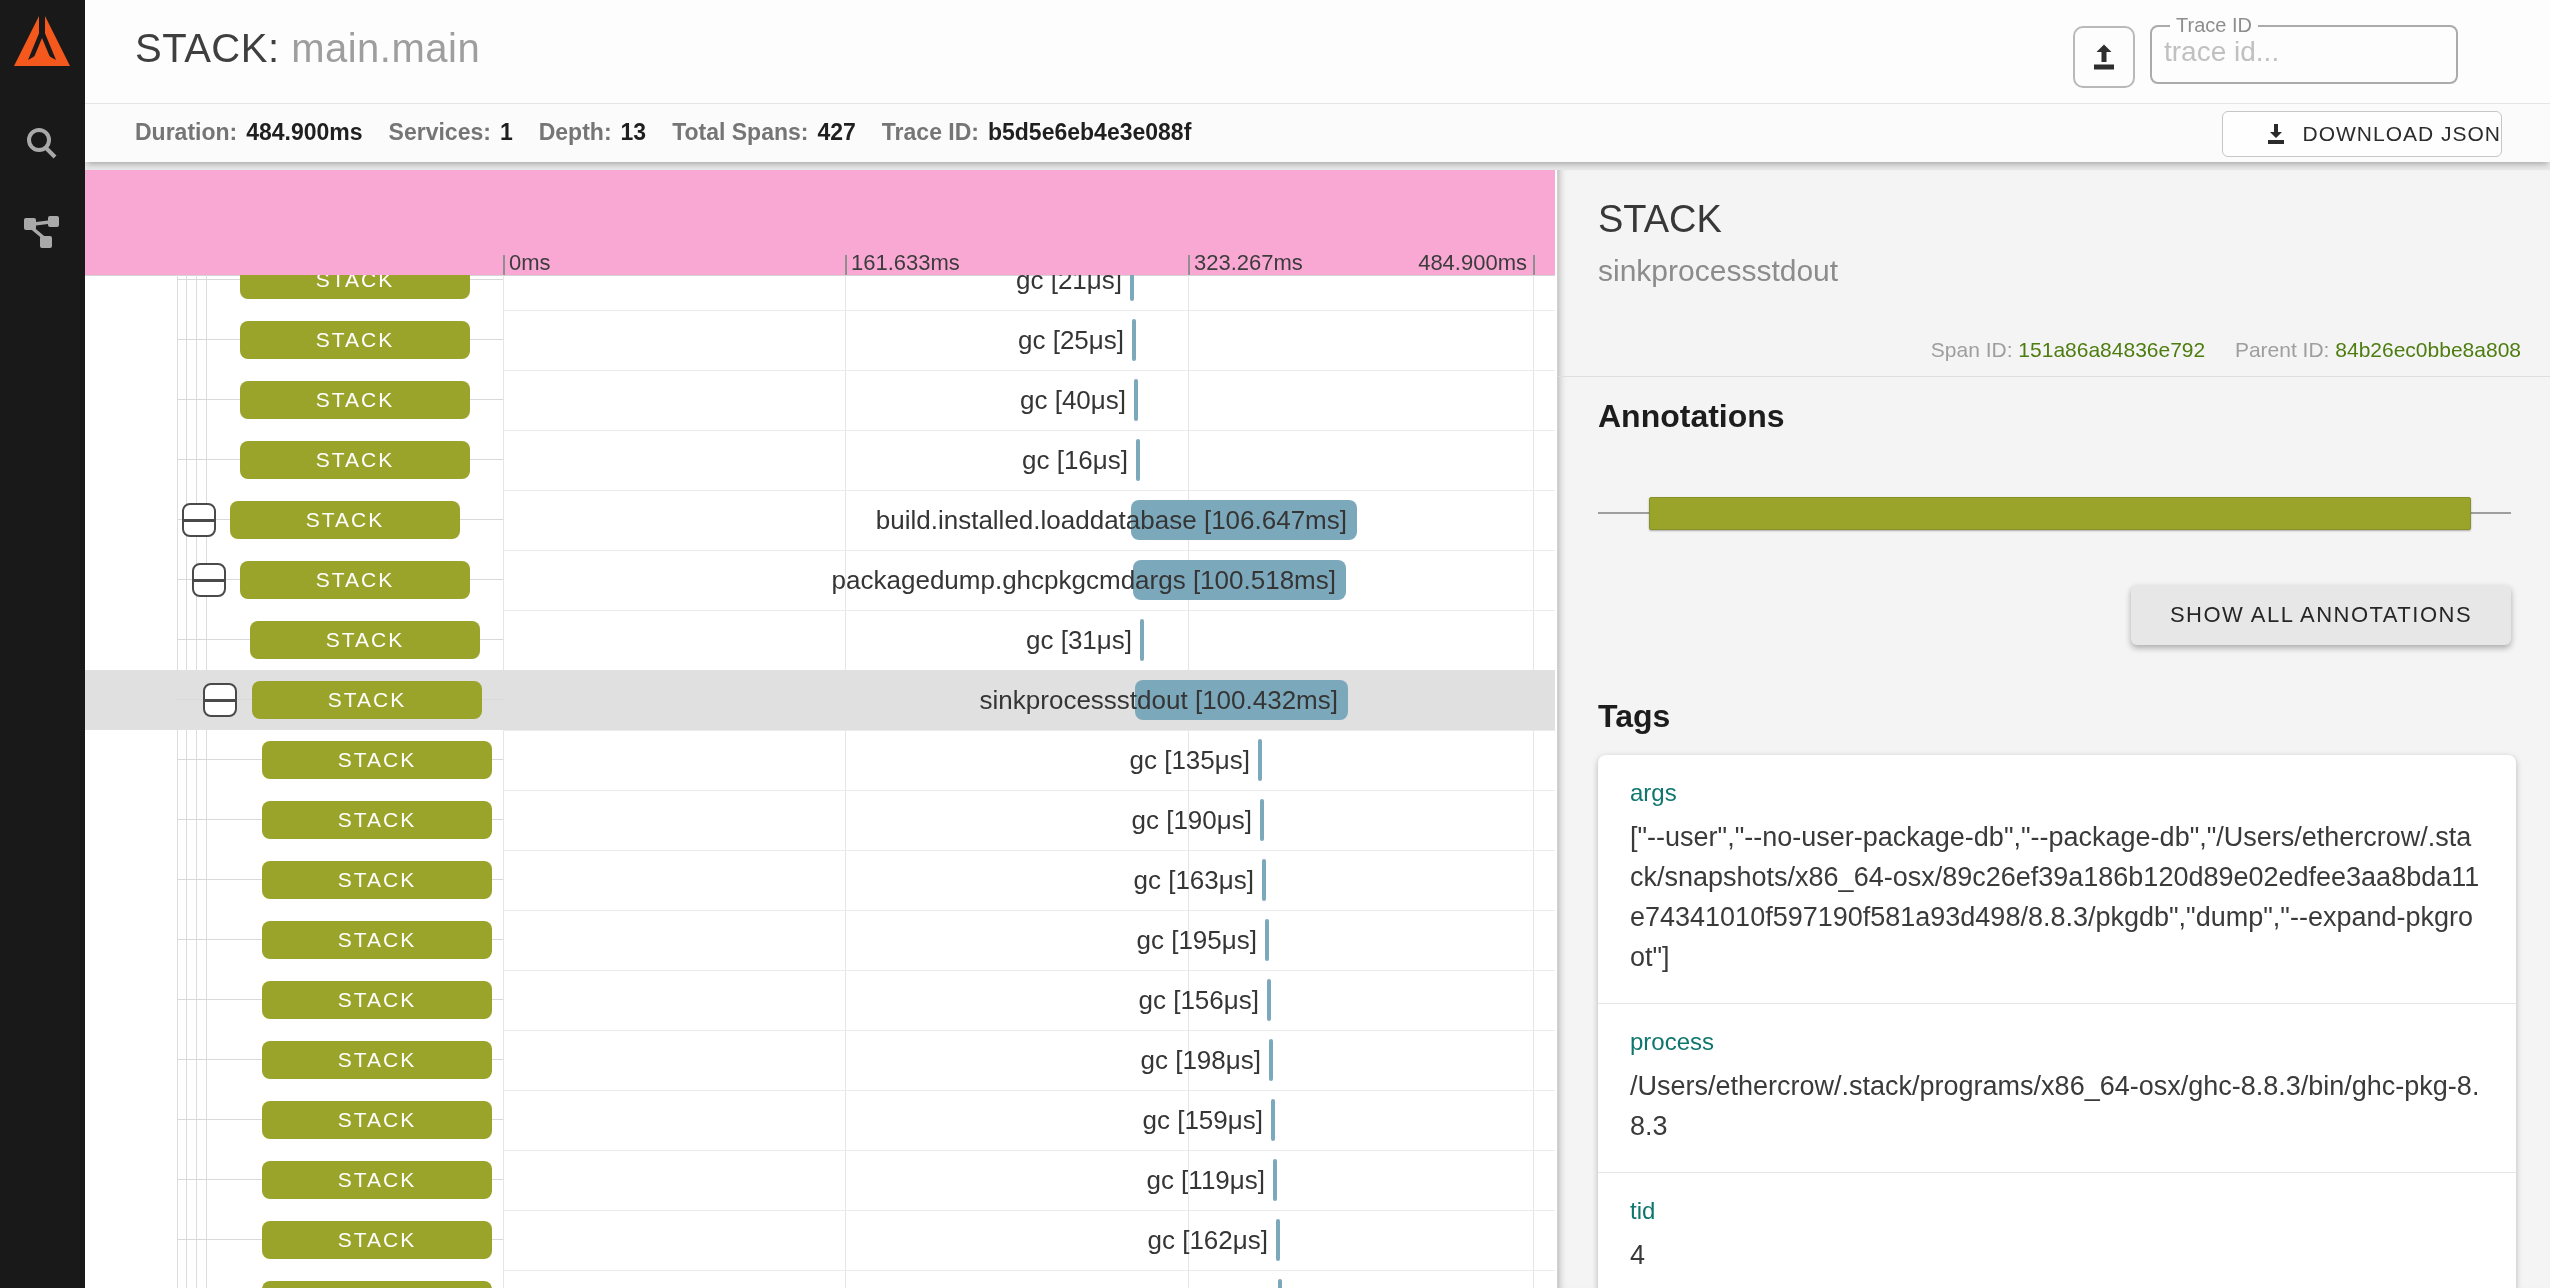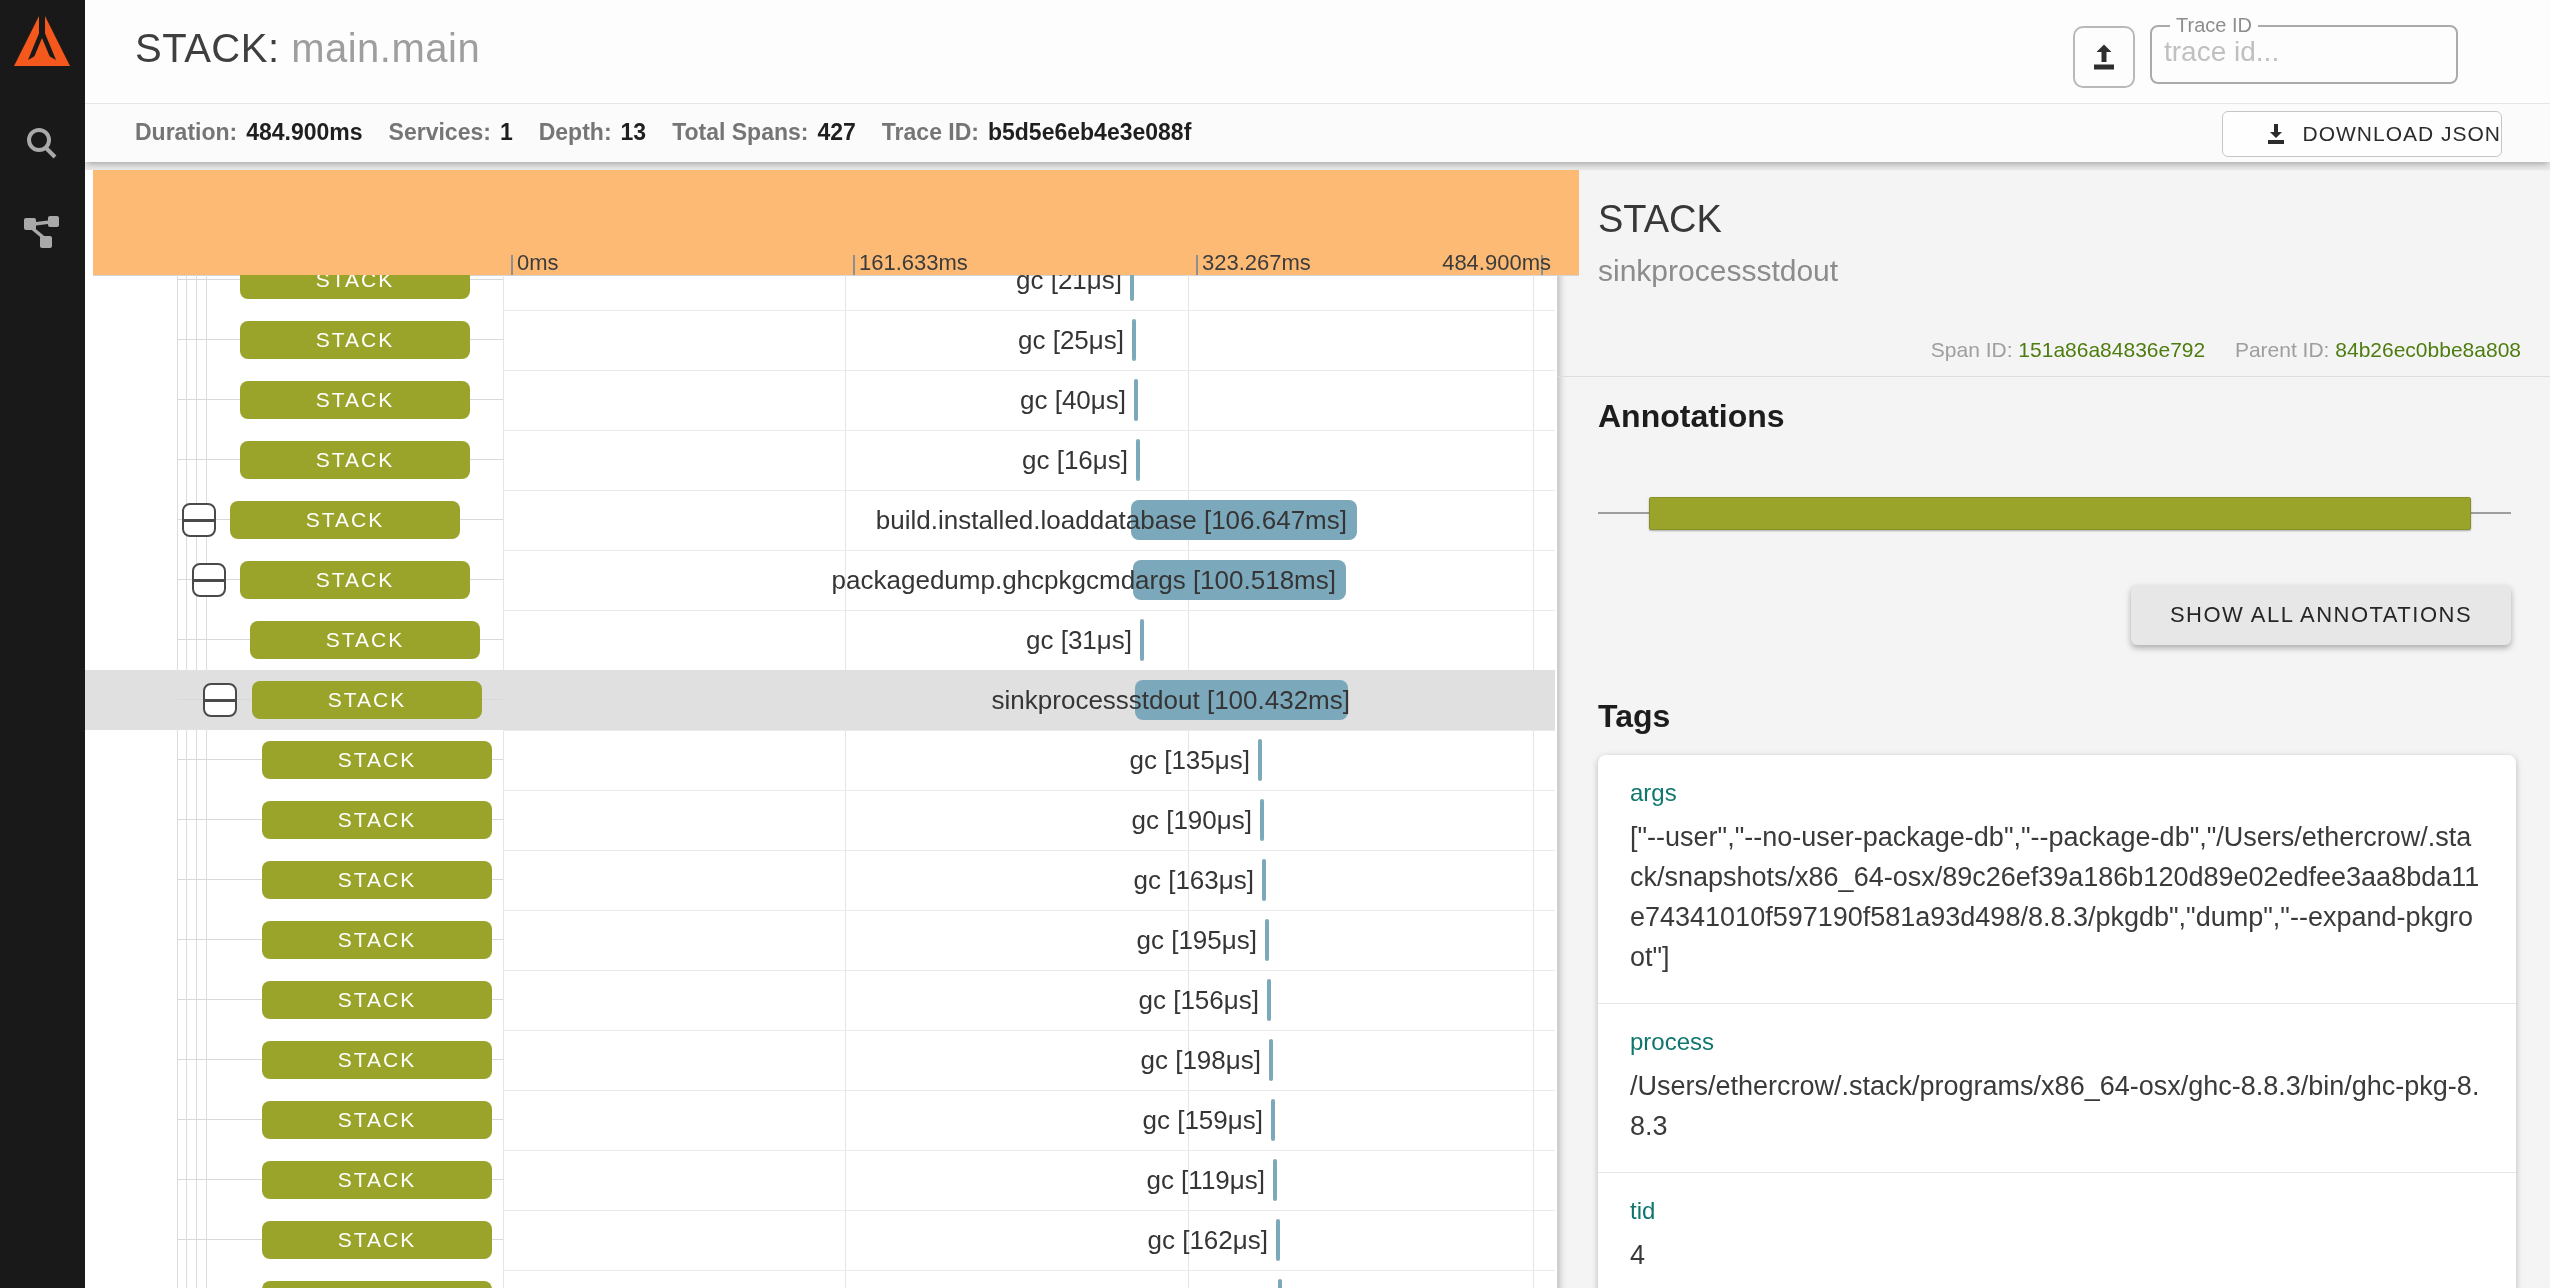--- a/index.html
+++ b/index.html
@@ -33,21 +33,21 @@
   .download-btn{position:absolute;left:2137px;top:8px;width:278px;height:44px;border:1.5px solid #c6c6c6;border-radius:6px;background:#fefefe;display:flex;align-items:center;justify-content:flex-end;gap:14px;cursor:pointer;font-size:21px;letter-spacing:1px;color:#2b2b2b;}
   
   .band{position:absolute;left:85px;top:162px;width:2465px;height:8px;background:#e8e8e8;}
   
   .timeline-panel{position:absolute;left:85px;top:170px;width:1470px;height:1118px;background:#ffffff;z-index:5;}
   .nav-group{position:absolute;left:30px;top:30px;width:112px;height:64px;border:2px solid #c7c7c7;border-radius:10px;background:#fff;display:flex;}
   .nav-btn{flex:1;display:flex;align-items:center;justify-content:center;cursor:pointer;}
   .nav-btn:first-child{border-right:1.5px solid #c7c7c7;}
   .nav-btn svg{stroke:#1f1f1f;fill:none;stroke-width:4;stroke-linecap:round;}
   .expand-icon{position:absolute;left:1408px;top:16px;font-size:52px;font-weight:bold;color:#2f2f2f;cursor:pointer;line-height:1;}
-  .axis{position:absolute;left:8px;top:0;width:1470px;height:105px;border-bottom:1px solid #d4d4d4;background:#fdba74;padding-left:16px;}
+  .axis{position:absolute;left:0;top:0;width:1470px;height:105px;border-bottom:1px solid #d4d4d4;background:#f9a8d4;}
   .axis .tickline{position:absolute;top:85px;width:1.5px;height:20px;background:#8f8f8f;}
   .axis .ticklabel{position:absolute;top:80px;font-size:22px;color:#3c3c3c;white-space:nowrap;}
   
   .rows{position:absolute;left:0;top:105px;width:1470px;height:1013px;overflow:hidden;}
   .vline{position:absolute;top:0;bottom:0;width:1px;background:#dcdcdc;}
   .gridline{position:absolute;top:0;bottom:0;width:1px;background:#e5e5e5;}
   .rowsep{position:absolute;height:1px;background:#ebebeb;left:418px;right:0;}
   .span-row{position:absolute;left:0;width:1470px;height:60px;cursor:pointer;}
   .span-row.hl{background:var(--hl,#e0e0e0);}
   .conn{position:absolute;top:29px;height:1px;background:#d9d9d9;}
@@ -251,21 +251,21 @@
       </div>
       <div class="rowsep" style="top: 455px;"></div>
       <div class="span-row hl" style="top: 395px;">
         <div class="conn" style="left: 92px; width: 75px;"></div>
         <div class="conn" style="left: 397px; width: 21px;"></div>
         <div class="collapse-btn" style="left: 118px;">
           <div class="mid"></div>
         </div>
         <div class="svc-btn" style="left: 167px;">STACK</div>
         <div class="marker-bar" style="left: 1050px; width: 213px;"></div>
-        <div class="span-label" style="left: 12px; width: 1253px;">sinkprocessstdout [100.432ms]</div>
+        <div class="span-label" style="left: 0px; width: 1253px;">sinkprocessstdout [100.432ms]</div>
       </div>
       <div class="rowsep" style="top: 515px;"></div>
       <div class="span-row" style="top: 455px;">
         <div class="conn" style="left: 92px; width: 85px;"></div>
         <div class="conn" style="left: 407px; width: 11px;"></div>
         <div class="svc-btn" style="left: 177px;">STACK</div>
         <div class="marker-tick" style="left: 1173px;"></div>
         <div class="span-label" style="left: 0px; width: 1165px;">gc [135μs]</div>
       </div>
       <div class="rowsep" style="top: 575px;"></div>

